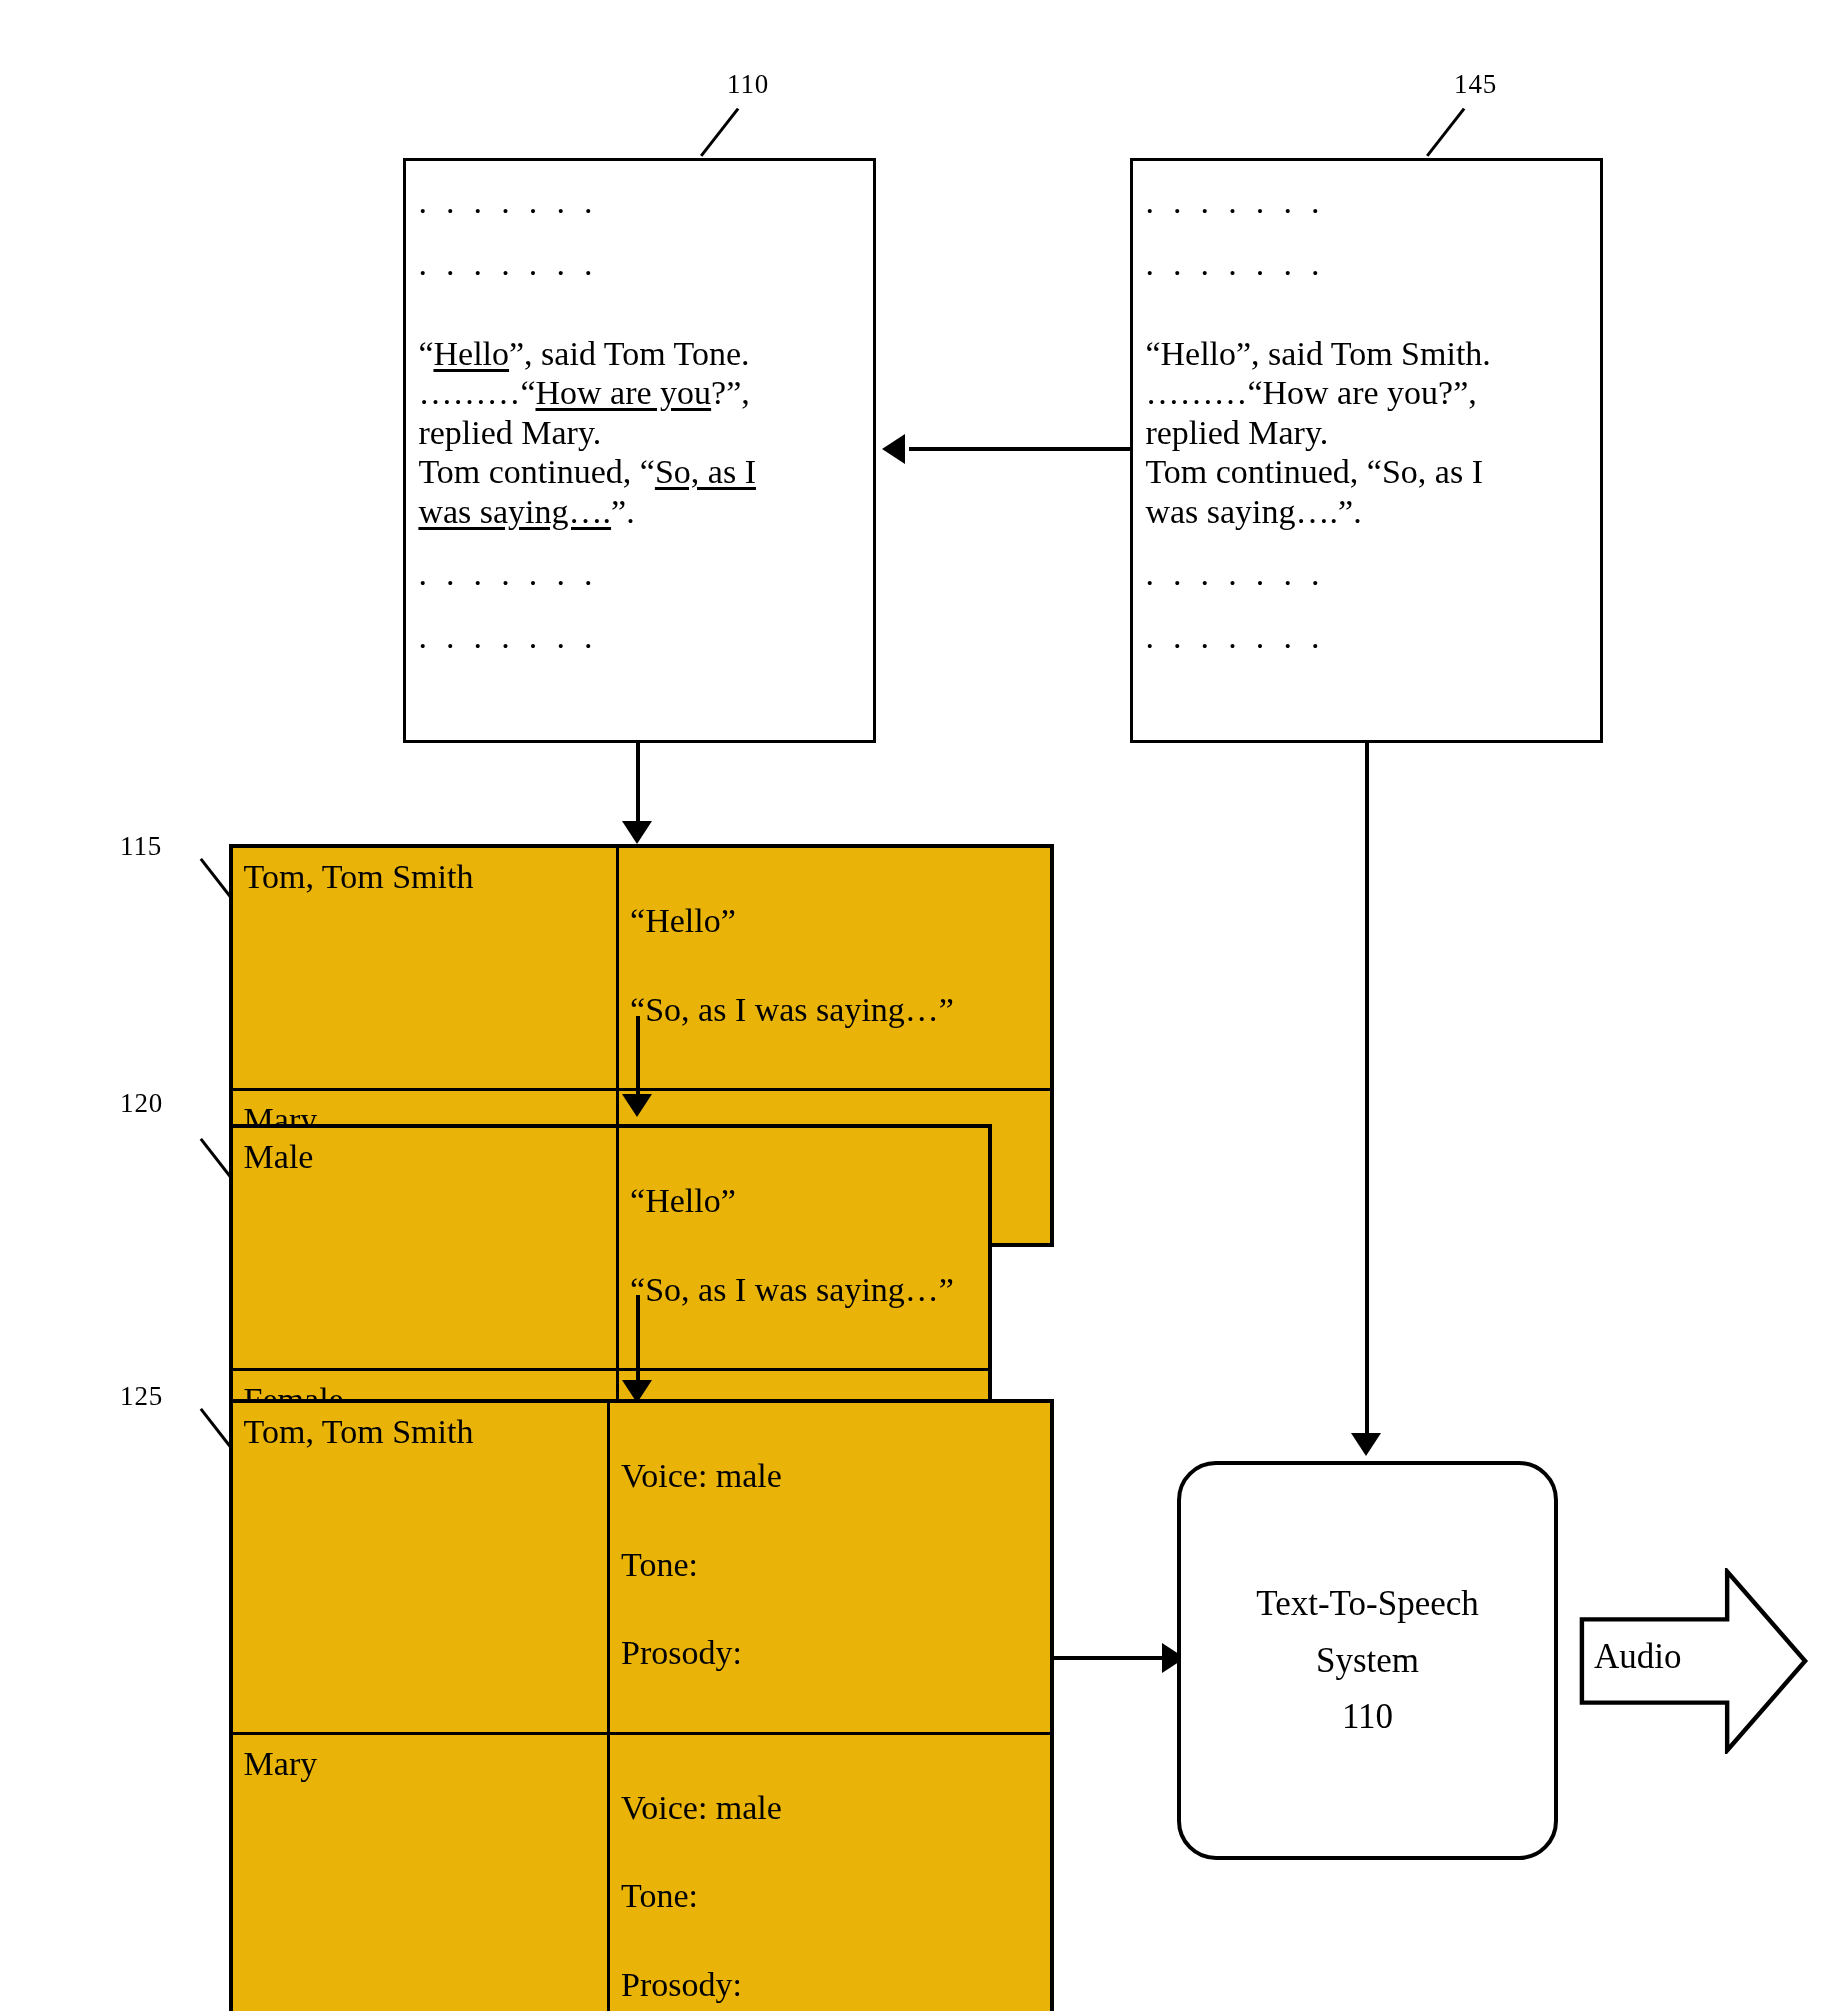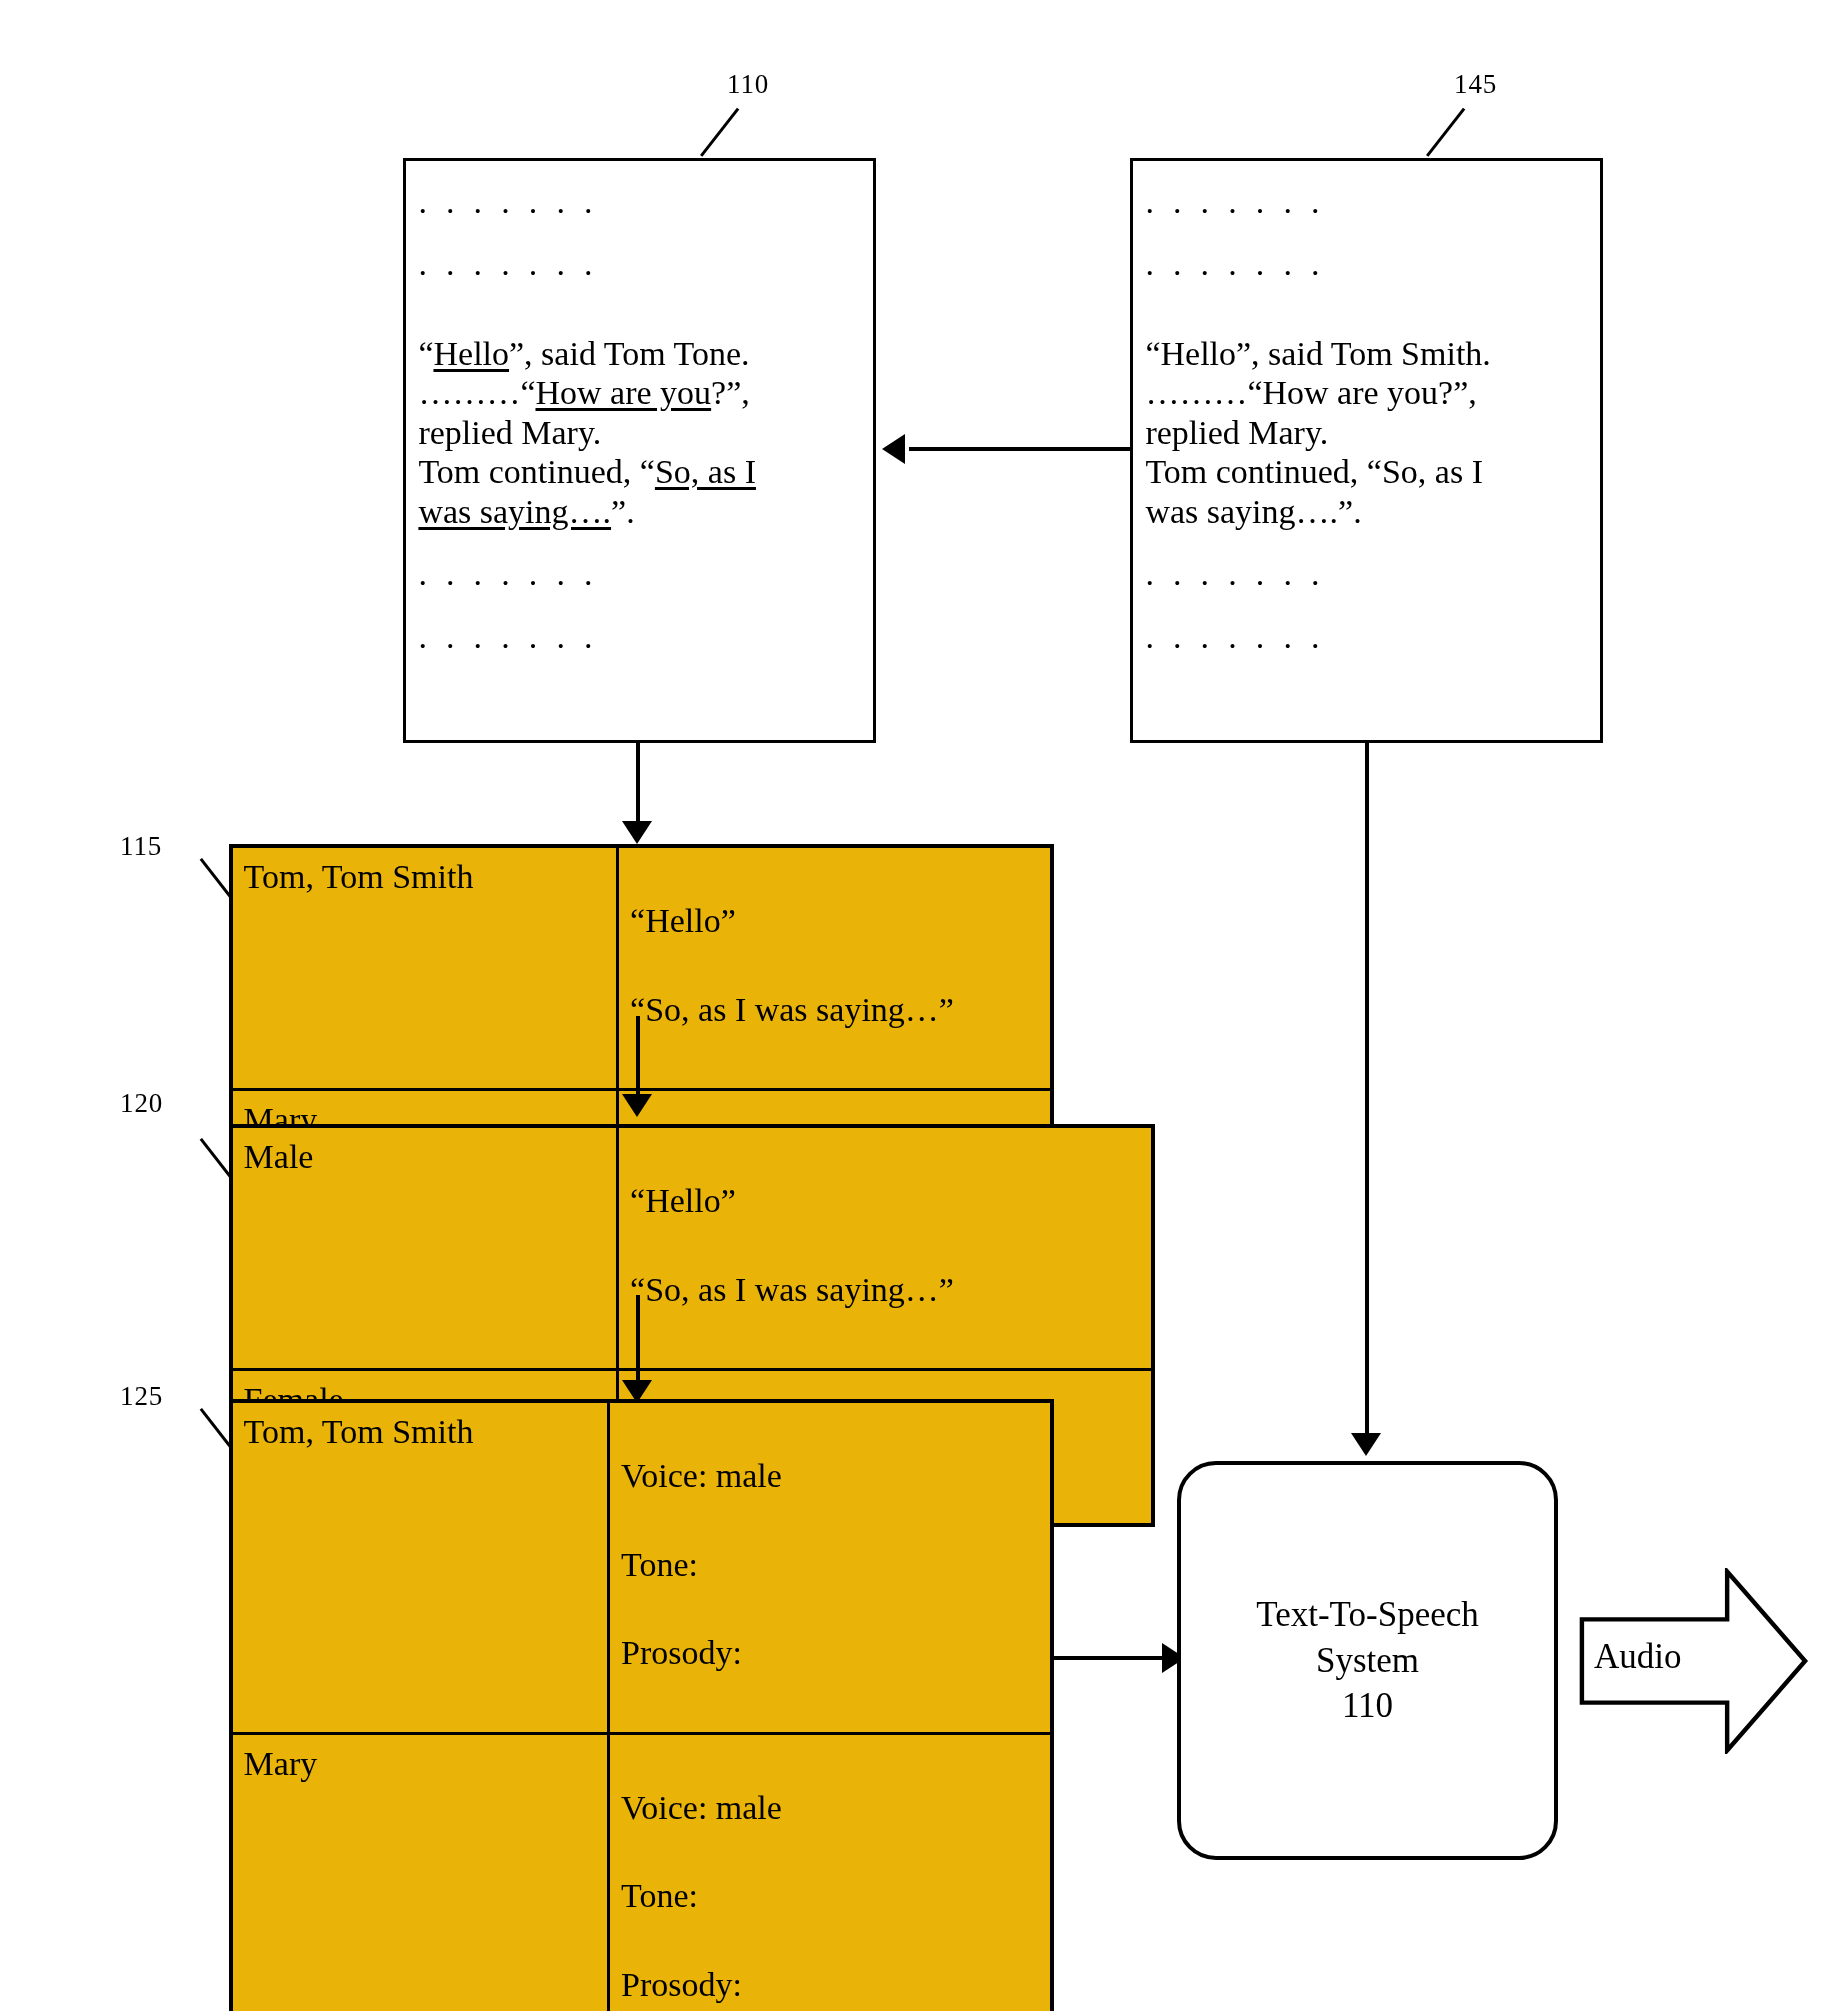--- a/index.html
+++ b/index.html
@@ -99,20 +99,21 @@
   .tts-box {
     border: 4.4px solid #000;
     border-radius: 39px;
     background: #fff;
     box-sizing: border-box;
     display: flex;
     flex-direction: column;
     align-items: center;
     justify-content: center;
     text-align: center;
+    gap: 11px;
   }
   .tts-line {
     font-size: 35px;
     line-height: 1.30;
     white-space: nowrap;
   }
 
   
   .audio-wrap { width: 231px; height: 186px; position: relative; }
   .audio-label {
@@ -200,21 +201,21 @@
     </tr>
   </tbody>
     </table>
 
   <div class="abs v-line" style="left:636px; top:1016px; height:89px;"></div>
   <div class="abs arrow-down" style="left:622px; top:1094px;"></div>
 
   <div class="abs ref-num" style="left:120px; top:1090px;">120</div>
   <div class="abs lead-line" style="left:202px; top:1138px; width:60px; transform:rotate(52deg);"></div>
 
-  <table class="d-table heavy abs" style="left:229px; top:1124px; width:926px;">
+  <table class="d-table heavy abs" style="left:229px; top:1124px; width:763px;">
     <tbody>
         <tr>
       <td style="width:364px; height:124px;">Male</td>
       <td>
         <span class="cell-line">“Hello”</span>
         <span class="cell-line">“So, as I was saying…”</span>
       </td>
     </tr>
     <tr>
       <td style="height:55px;">Female</td>

